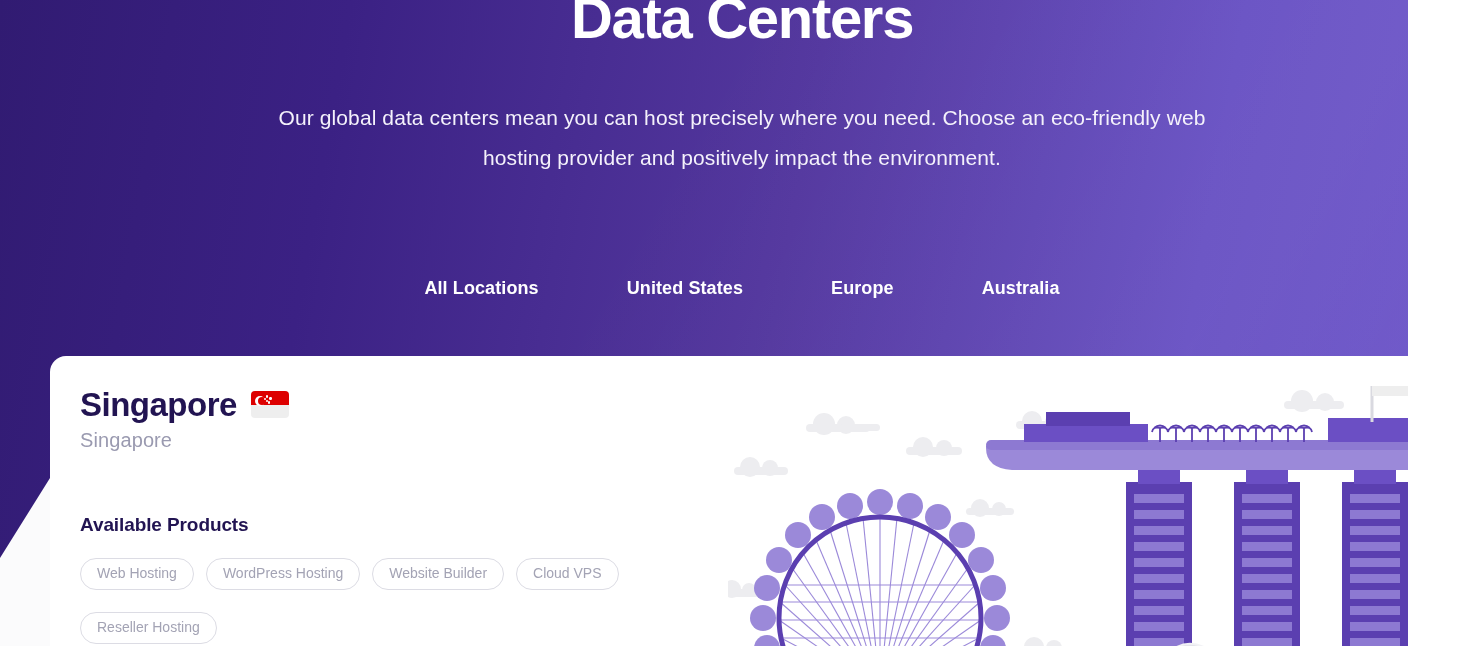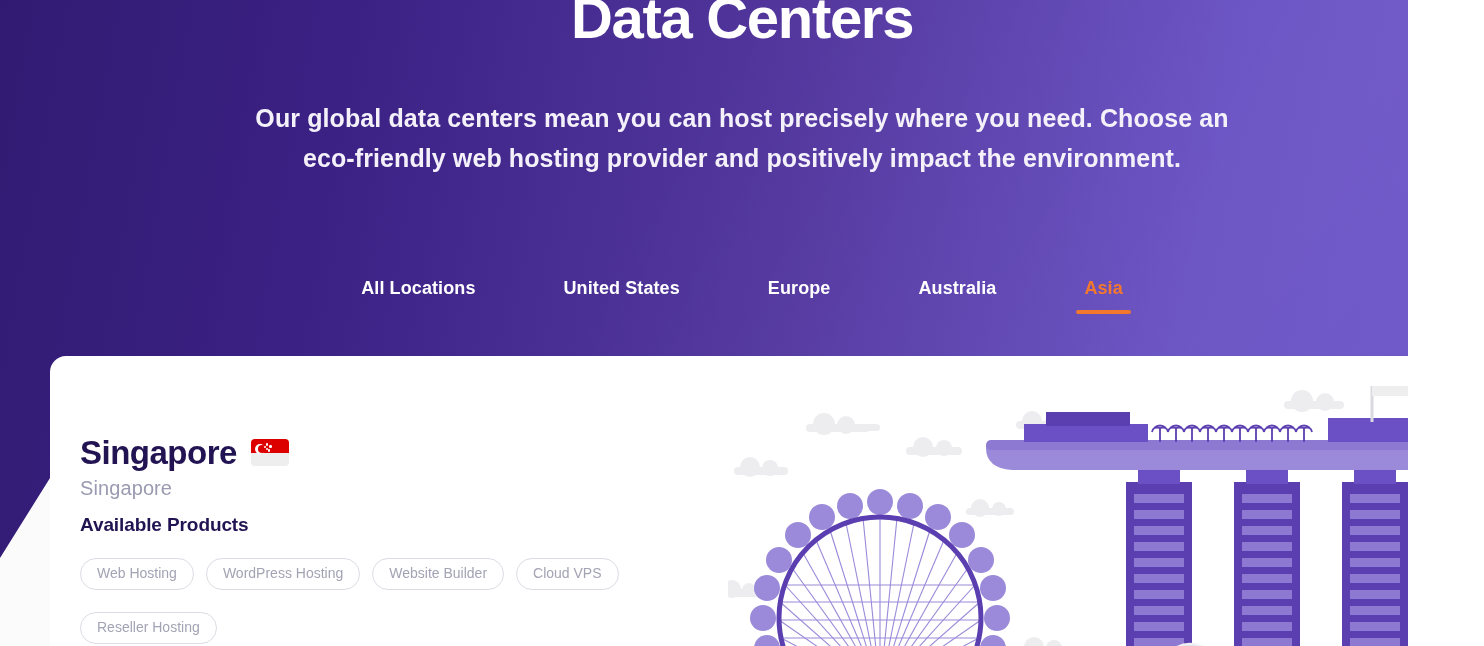--- a/index.html
+++ b/index.html
@@ -44,22 +44,22 @@
     letter-spacing: -1.3px;
     line-height: 1.1;
     white-space: nowrap;
   }
   #hero-sub {
     position: absolute;
     left: 242px; top: 98px;
     width: 1000px;
     text-align: center;
     color: #f4f1fb;
-    font-size: 25px;
-    font-weight: 700;
+    font-size: 21px;
+    font-weight: 400;
     line-height: 40px;
     letter-spacing: .1px;
   }
 
   
   #tabs {
     position: absolute;
     left: 0; top: 278px;
     width: 1484px;
     display: flex;
@@ -90,21 +90,21 @@
   
   #location-card {
     position: absolute;
     left: 50px; top: 356px;
     width: 1420px; height: 330px;
     background: #ffffff;
     border-radius: 16px 16px 0 0;
     overflow: hidden;
   }
 
-  #card-head { position: absolute; left: 30px; top: 32px; margin-top: 48px; }
+  #card-head { position: absolute; left: 30px; top: 32px; }
   #card-title-row { display: flex; align-items: center; gap: 14px; }
   #card-title {
     color: #221452;
     font-size: 33px;
     font-weight: 700;
     letter-spacing: -.5px;
     line-height: 1;
   }
   
   .flag {
@@ -218,21 +218,20 @@
   </div>
 
   <h1 id="page-title">Data Centers</h1>
   <p id="hero-sub">Our global data centers mean you can host precisely where you need. Choose an eco-friendly web hosting provider and positively impact the environment.</p>
 
   <nav id="tabs">
     <div class="tab">All Locations</div>
     <div class="tab">United States</div>
     <div class="tab">Europe</div>
     <div class="tab">Australia</div>
-    <div class="tab active">Asia</div>
   </nav>
 
   <section id="location-card">
 
     <div id="card-head">
       <div id="card-title-row">
         <span id="card-title">Singapore</span>
         <span class="flag">
           <span class="flag-top"></span>
           <span class="crescent"></span>

